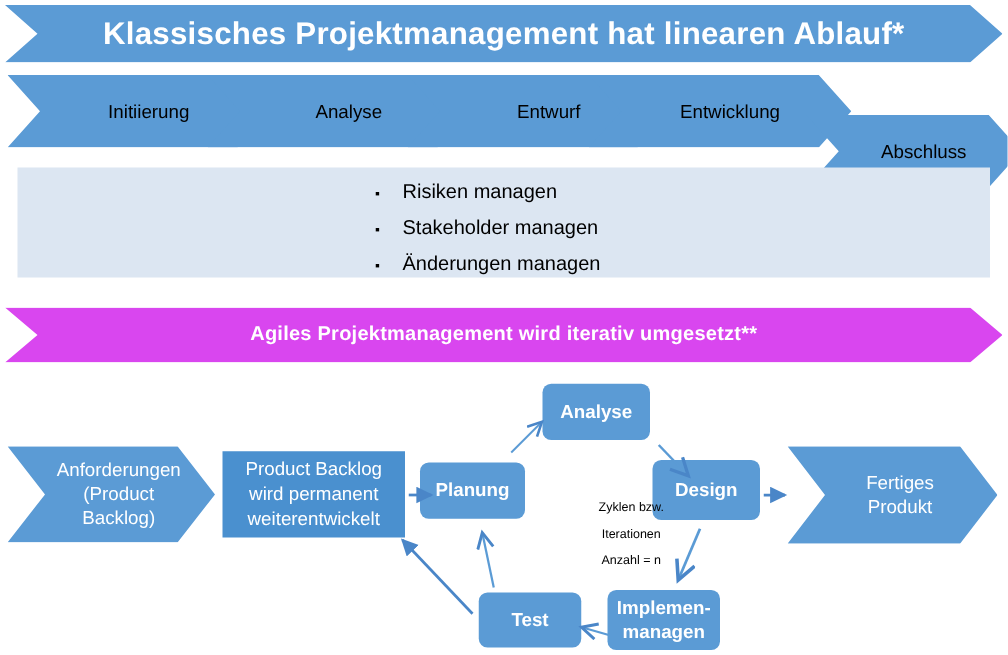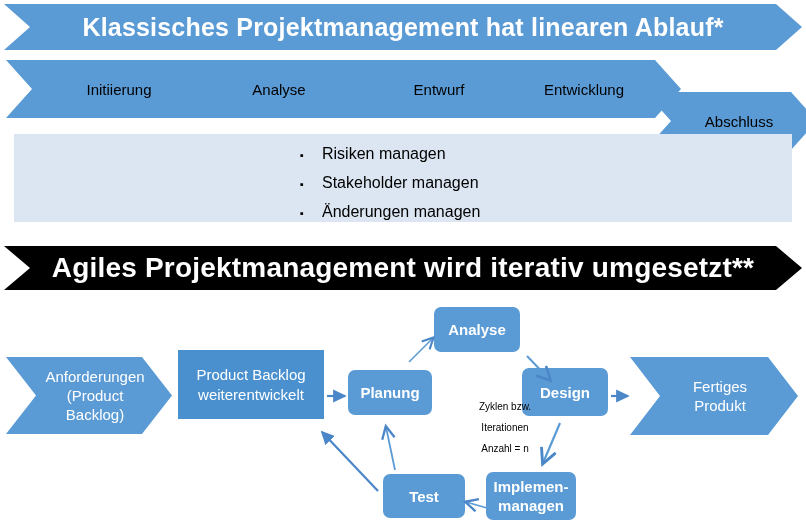--- a/index.html
+++ b/index.html
@@ -35,22 +35,22 @@
   }
   .banner-1 {
     left: 4px; top: 4px; width: 798px; height: 46px;
     font-size: 25px;
     background: #5b9bd5;
     -webkit-clip-path: polygon(0 0, 772px 0, 798px 50%, 772px 100%, 0 100%, 26px 50%);
     clip-path: polygon(0 0, 772px 0, 798px 50%, 772px 100%, 0 100%, 26px 50%);
   }
   .banner-2 {
     left: 4px; top: 246px; width: 798px; height: 44px;
-    font-size: 28px;
-    background: #000000;
+    font-size: 16px;
+    background: #d946ef;
     -webkit-clip-path: polygon(0 0, 772px 0, 798px 50%, 772px 100%, 0 100%, 26px 50%);
     clip-path: polygon(0 0, 772px 0, 798px 50%, 772px 100%, 0 100%, 26px 50%);
   }
 
   
   .phase {
     top: 60px;
     height: 58px;
     background: #5b9bd5;
     color: #000000;
@@ -185,28 +185,29 @@
   <div class="abs banner banner-2">Agiles Projektmanagement wird iterativ umgesetzt**</div>
 
   <div class="abs pent" style="left:6px; top:357px; width:166px; height:77px;">
     <div class="pent-in">
       <div>Anforderungen</div>
       <div>(Product</div>
       <div>Backlog)</div>
     </div>
   </div>
 
-  <div class="abs rect" style="left:178px; top:350px; width:146px; height:69px;">
+  <div class="abs rect" style="left:178px; top:361px; width:146px; height:69px;">
     <div>
       <div>Product Backlog</div>
+      <div>wird permanent</div>
       <div>weiterentwickelt</div>
     </div>
   </div>
 
-  <div class="abs rbox" style="left:348px; top:370px; width:84px; height:45px;">
+  <div class="abs rbox" style="left:336px; top:370px; width:84px; height:45px;">
     <span>Planung</span>
   </div>
 
   <div class="abs rbox" style="left:434px; top:307px; width:86px; height:45px;">
     <span>Analyse</span>
   </div>
 
   <div class="abs rbox" style="left:522px; top:368px; width:86px; height:48px;">
     <span>Design</span>
   </div>

